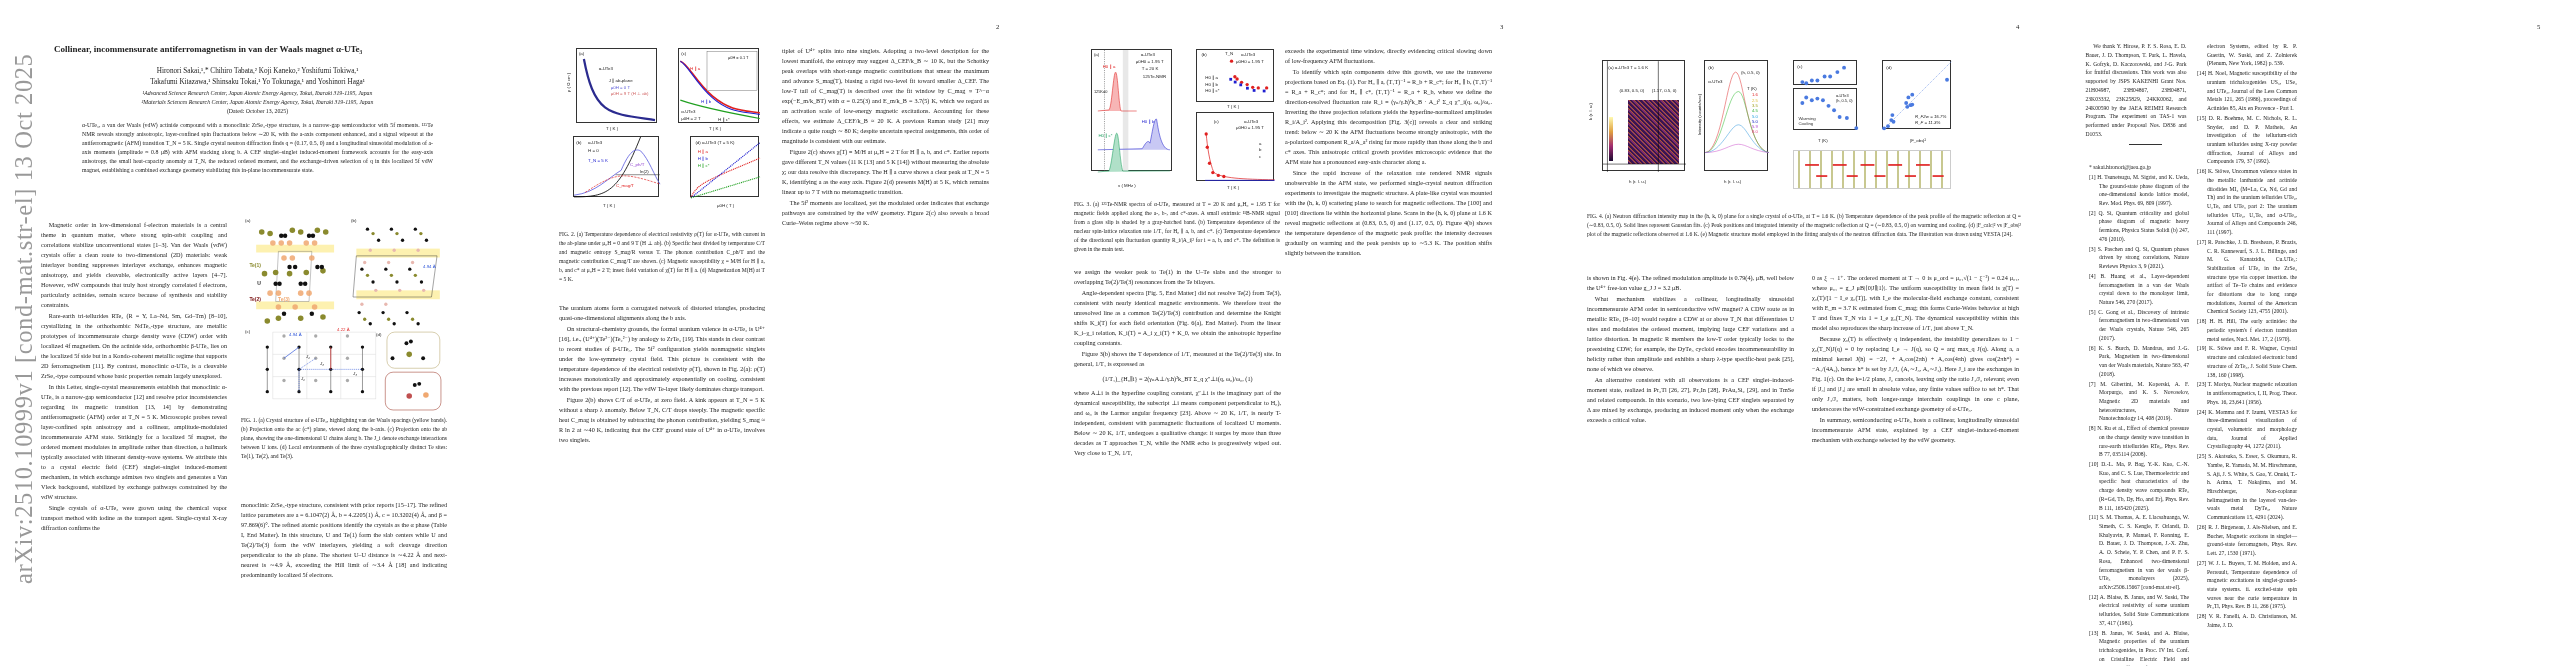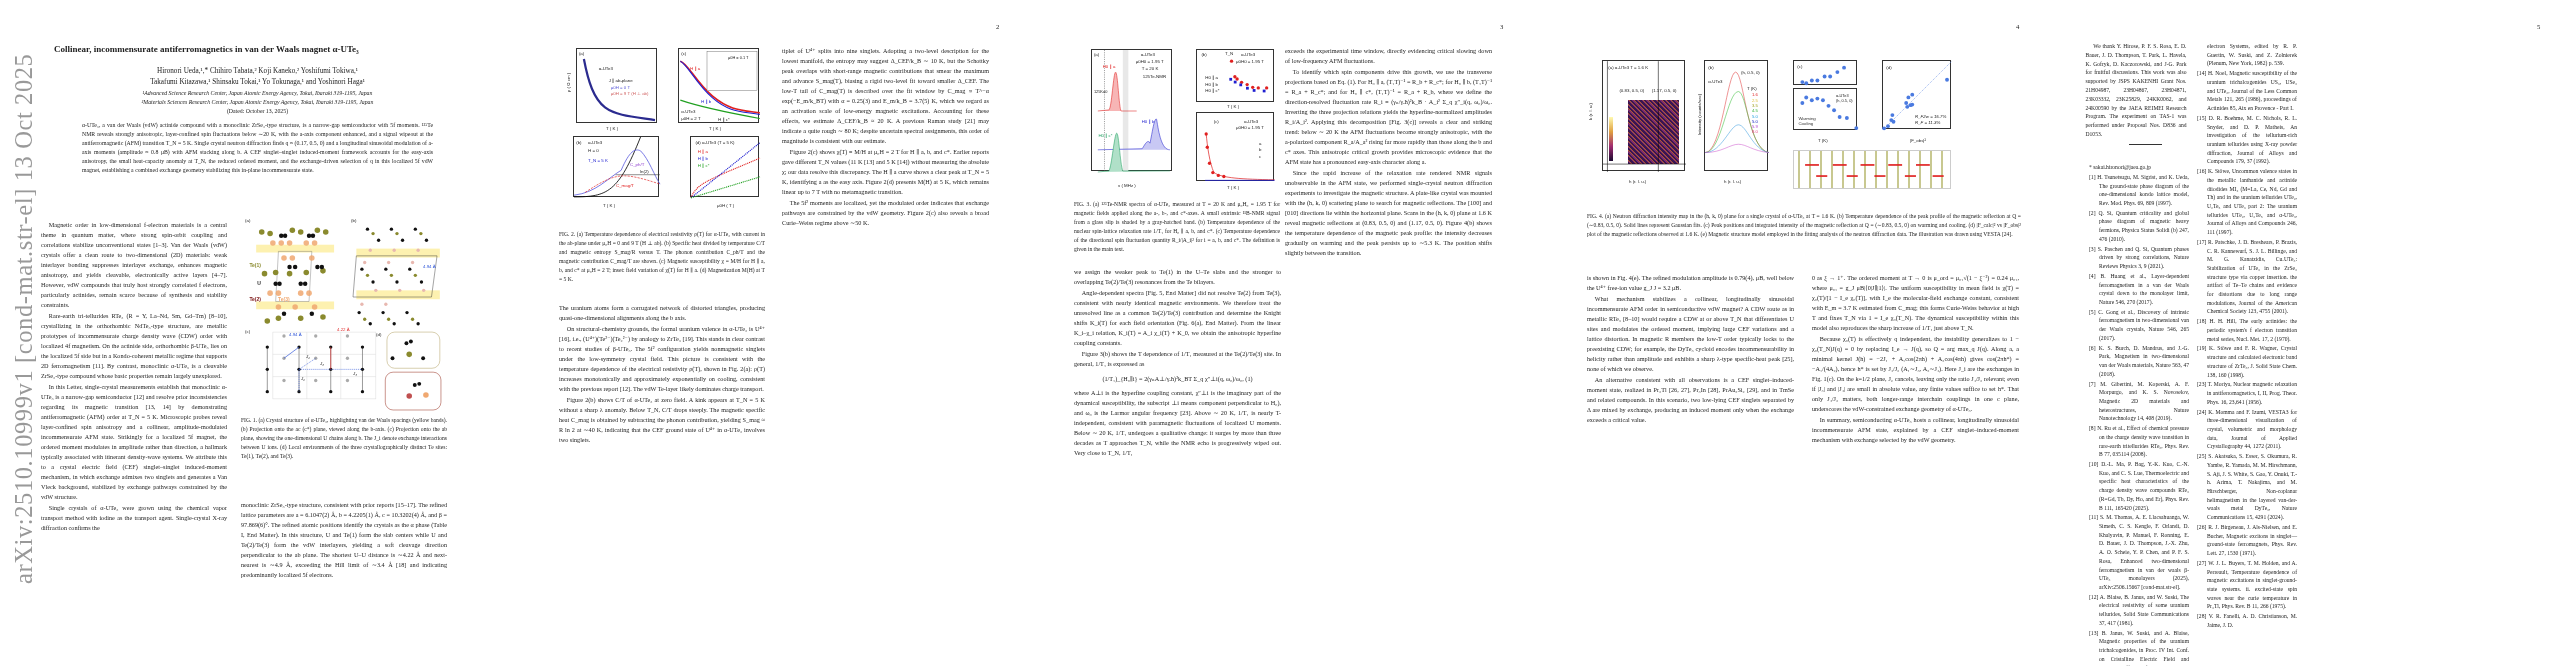--- a/index.html
+++ b/index.html
@@ -22,22 +22,22 @@
 .refs{position:absolute;font-size:5.6px;line-height:8.7px;font-family:"Liberation Serif",serif;text-align:justify}
 .refs .r{padding-left:10px;text-indent:-10px;margin-bottom:1.1px}
 .rule{position:absolute;height:1.1px;background:#333}
 svg{position:absolute;overflow:visible}
 </style>
 </head>
 <body>
 
 <div class="page" style="left:0">
   <div class="arxiv">arXiv:2510.10999v1  [cond-mat.str-el]  13 Oct 2025</div>
-  <div class="title">Collinear, incommensurate antiferromagnetics in van der Waals magnet α-UTe₃</div>
-  <div class="authors" style="top:66px">Hironori Ueda,¹,* Chihiro Tabata,² Koji Kaneko,² Yoshifumi Tokiwa,¹</div>
+  <div class="title">Collinear, incommensurate antiferromagnetism in van der Waals magnet α-UTe₃</div>
+  <div class="authors" style="top:66px">Hironori Sakai,¹,* Chihiro Tabata,² Koji Kaneko,² Yoshifumi Tokiwa,¹</div>
   <div class="authors" style="top:77px">Takafumi Kitazawa,¹ Shinsaku Tokai,¹ Yo Tokunaga,¹ and Yoshinori Haga¹</div>
   <div class="affil" style="top:89px">¹Advanced Science Research Center, Japan Atomic Energy Agency, Tokai, Ibaraki 319-1195, Japan</div>
   <div class="affil" style="top:98px">²Materials Sciences Research Center, Japan Atomic Energy Agency, Tokai, Ibaraki 319-1195, Japan</div>
   <div class="dated" style="top:108px">(Dated: October 13, 2025)</div>
   <div class="abstract">α-UTe₃, a van der Waals (vdW) actinide compound with a monoclinic ZrSe₃-type structure, is a narrow-gap semiconductor with 5f moments. ¹²⁵Te NMR reveals strongly anisotropic, layer-confined spin fluctuations below ∼20 K, with the a-axis component enhanced, and a signal wipeout at the antiferromagnetic (AFM) transition T_N = 5 K. Single crystal neutron diffraction finds q ≈ (0.17, 0.5, 0) and a longitudinal sinusoidal modulation of a-axis moments (amplitude ≈ 0.8 μB) with AFM stacking along b. A CEF singlet–singlet induced-moment framework accounts for the easy-axis anisotropy, the small heat-capacity anomaly at T_N, the reduced ordered moment, and the exchange-driven selection of q in this localized 5f vdW magnet, establishing a combined exchange geometry stabilizing this in-plane incommensurate state.</div>
 
   <div class="col" style="left:41px;top:220px;width:186px">
     <p>Magnetic order in low-dimensional f-electron materials is a central theme in quantum matter, where strong spin-orbit coupling and correlations stabilize unconventional states [1–3]. Van der Waals (vdW) crystals offer a clean route to two-dimensional (2D) materials: weak interlayer bonding suppresses interlayer exchange, enhances magnetic anisotropy, and yields cleavable, electronically active layers [4–7]. However, vdW compounds that truly host strongly correlated f electrons, particularly actinides, remain scarce because of synthesis and stability constraints.</p>
     <p>Rare-earth tri-tellurides RTe₃ (R = Y, La–Nd, Sm, Gd–Tm) [8–10], crystallizing in the orthorhombic NdTe₃-type structure, are metallic prototypes of incommensurate charge density wave (CDW) order with localized 4f magnetism. On the actinide side, orthorhombic β-UTe₃ lies on the localized 5f side but in a Kondo-coherent metallic regime that supports 2D ferromagnetism [11]. By contrast, monoclinic α-UTe₃ is a cleavable ZrSe₃-type compound whose basic properties remain largely unexplored.</p>
     <p>In this Letter, single-crystal measurements establish that monoclinic α-UTe₃ is a narrow-gap semiconductor [12] and resolve prior inconsistencies regarding its magnetic transition [13, 14] by demonstrating antiferromagnetic (AFM) order at T_N = 5 K. Microscopic probes reveal layer-confined spin anisotropy and a collinear, amplitude-modulated incommensurate AFM state. Strikingly for a localized 5f magnet, the ordered moment modulates in amplitude rather than direction, a hallmark typically associated with itinerant density-wave systems. We attribute this to a crystal electric field (CEF) singlet–singlet induced-moment mechanism, in which exchange admixes two singlets and generates a Van Vleck background, stabilized by exchange pathways constrained by the vdW structure.</p>

